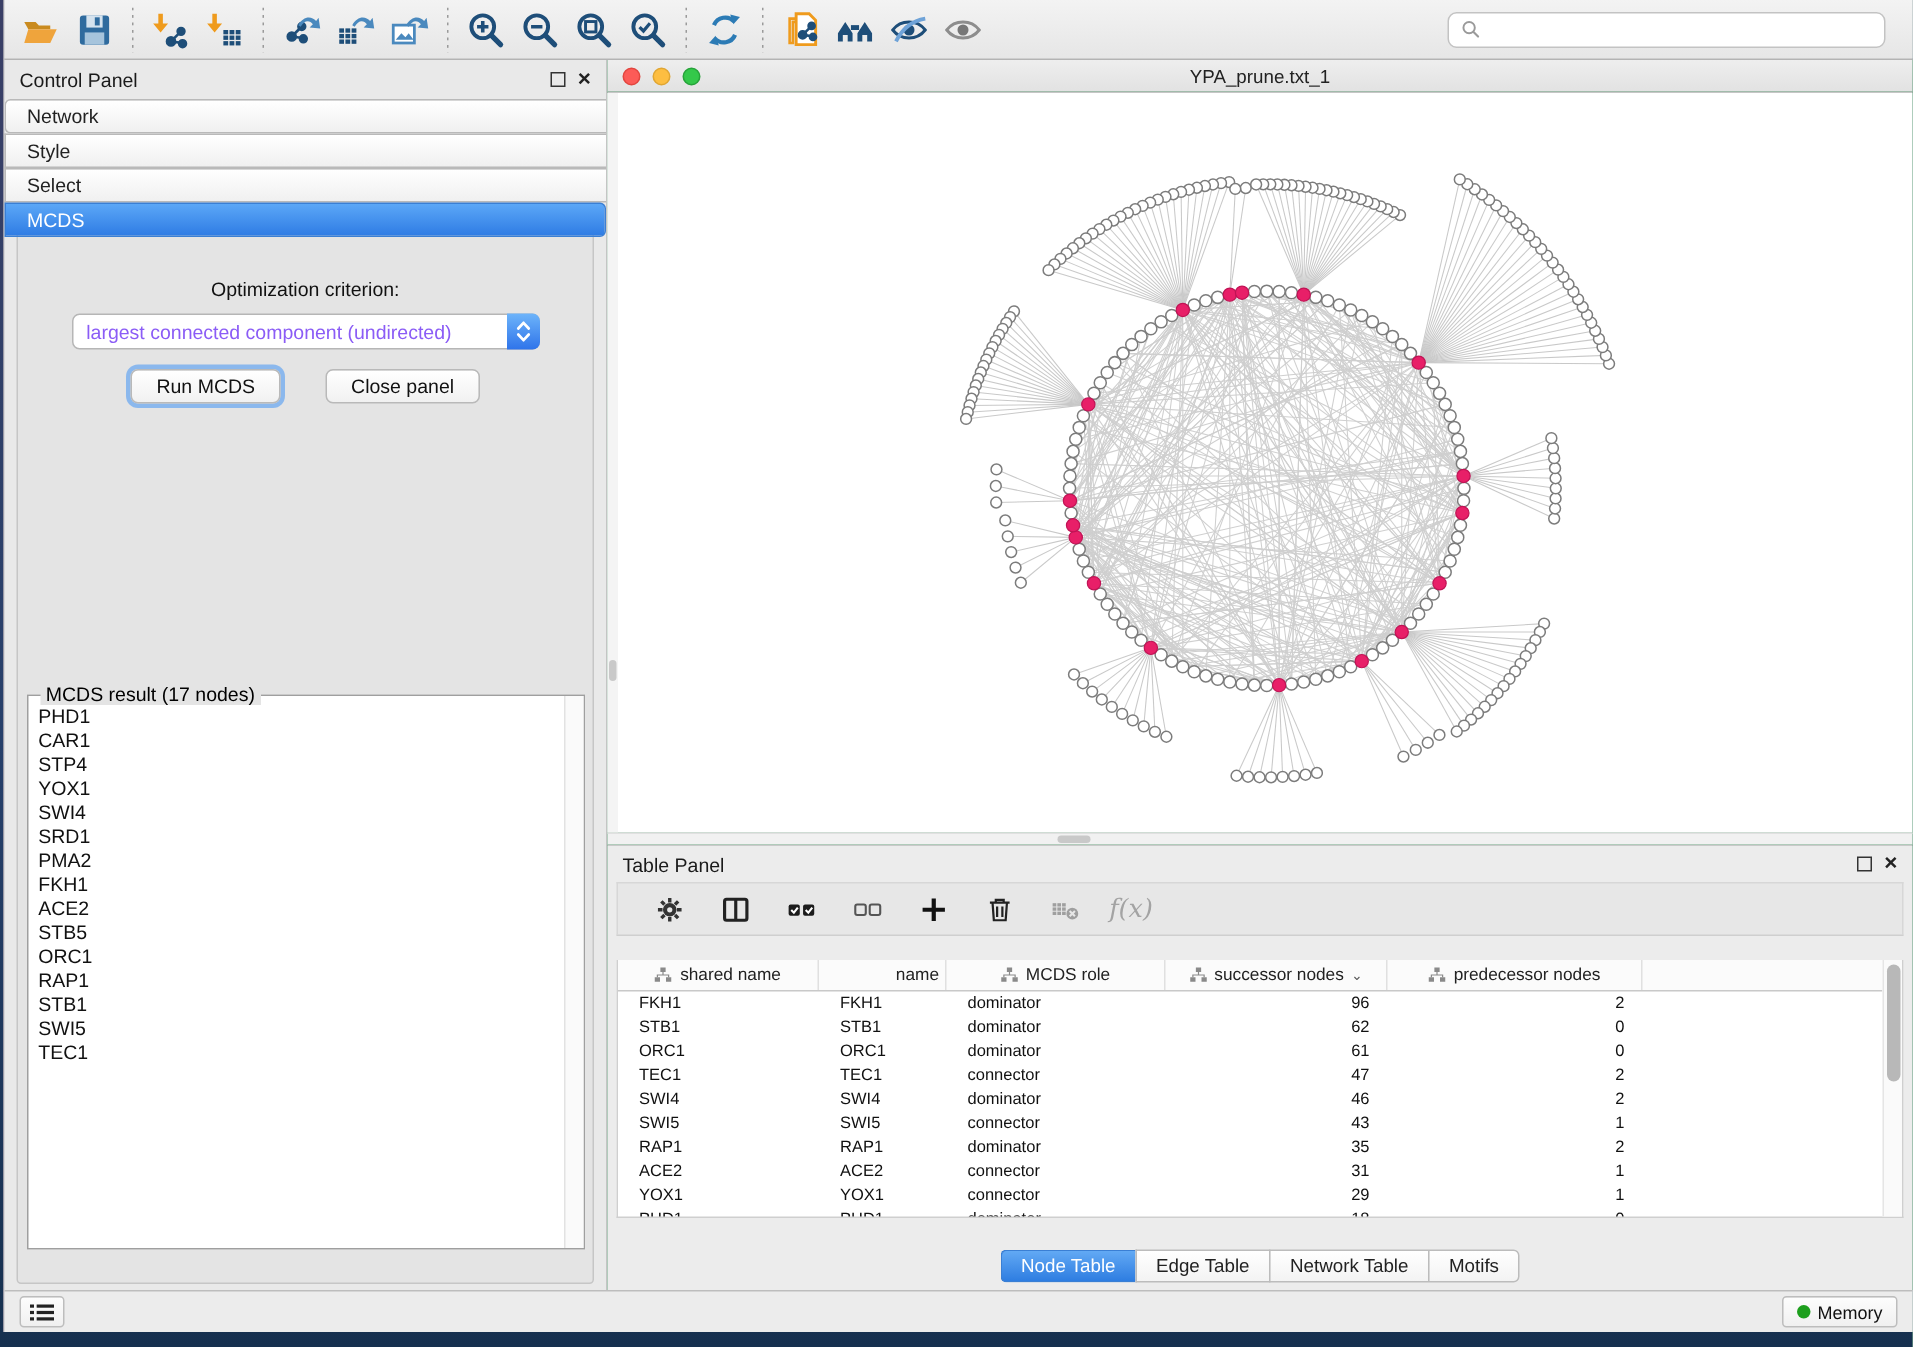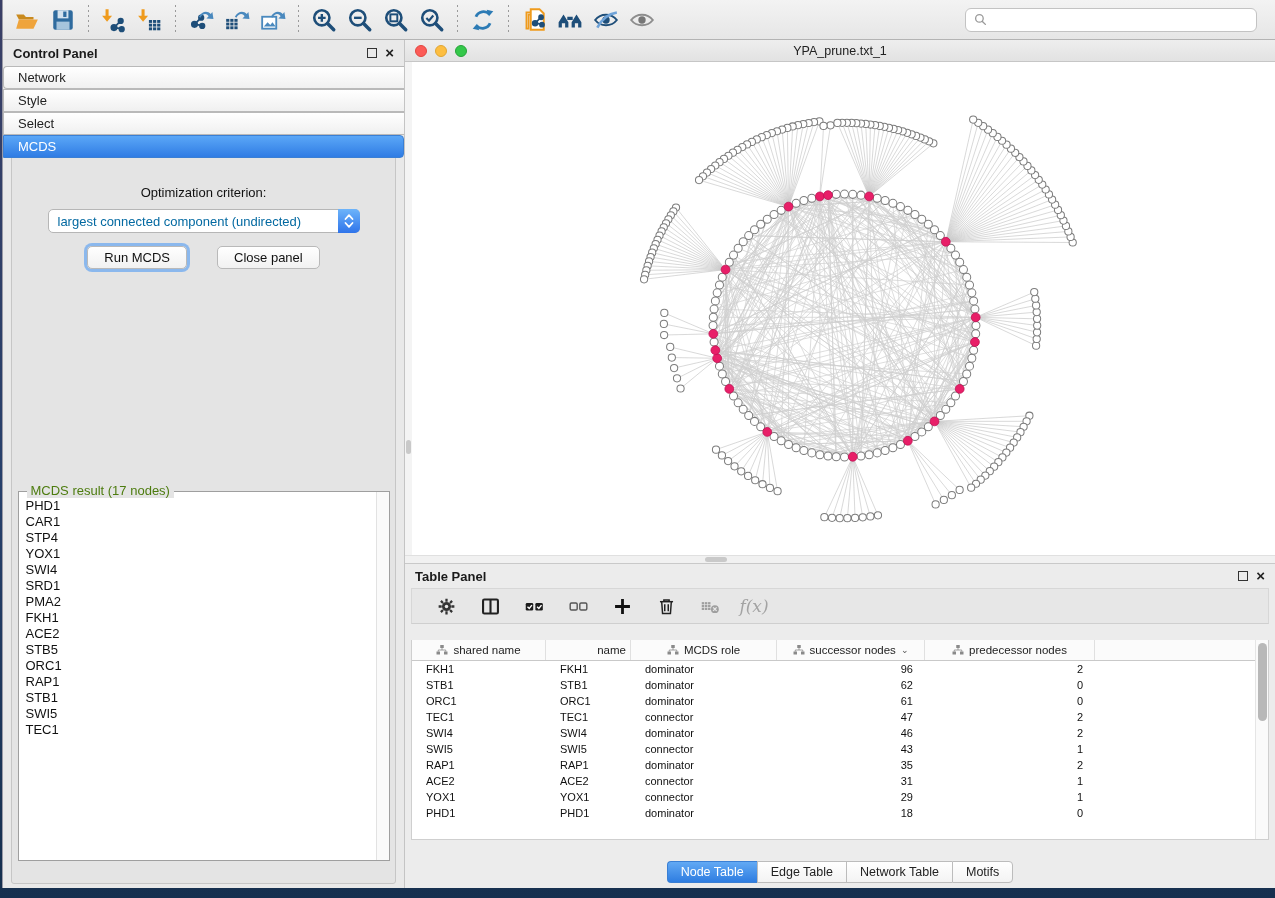--- a/index.html
+++ b/index.html
@@ -27,51 +27,51 @@
   .search-box input { border:none; outline:none; flex:1; font-size:12px;
     font-family:"Liberation Sans",sans-serif; background:transparent; margin-left:6px; }
 
   
   .main { flex:1; display:flex; min-height:0; }
 
   
   .control-panel { width:402px; flex:0 0 402px; background:#e9e9e9;
     border-right:1px solid #c4c4c4; display:flex; flex-direction:column; }
   .cp-header { height:26px; display:flex; align-items:center; padding:0 10px; }
-  .panel-title { font-size:13px; color:#1a1a1a;font-weight:bold; }
+  .panel-title { font-size:13px; color:#1a1a1a; }
   .win-btns { margin-left:auto; display:flex; gap:8px; align-items:center; }
   .float-btn { width:10px; height:10px; border:1.5px solid #333; background:transparent; }
   .close-btn { font-size:15px; font-weight:bold; color:#222; line-height:10px; }
   .cp-tabs { display:flex; justify-content:center; position:relative; z-index:2;flex-direction:column; }
   .cp-tab { font-size:13px; padding:3px 14px; background:linear-gradient(#ffffff,#f0f0f0);
     border:1px solid #b9b9b9; border-right:none; color:#222; }
   .cp-tab:first-child { border-radius:4px 0 0 4px; }
   .cp-tab:last-child { border-right:1px solid #b9b9b9; border-radius:0 4px 4px 0; }
   .cp-tab.active { background:linear-gradient(#5ba7f7,#2f7ce4); color:#fff;
     border-color:#3a7fd4; }
   .cp-body { flex:1; margin:-12px 8px 4px 8px; padding-top:24px;
     background:#e4e4e4; border:1px solid #c6c6c6; border-radius:3px;
     display:flex; flex-direction:column; align-items:center; min-height:0; }
   .opt-label { font-size:13px; color:#111; margin-top:14px; }
   .combo { margin-top:9px; width:312px; height:24px; background:#fff;
     border:1px solid #b6b6b6; border-radius:5px; display:flex; align-items:center;
     position:relative; }
-  .combo-text { flex:1; font-size:13px; padding-left:9px; color:#0369a1; white-space:nowrap; }
+  .combo-text { flex:1; font-size:13px; padding-left:9px; color:#8b5cf6; white-space:nowrap; }
   .combo-stepper { width:22px; height:24px; margin-right:-1px; border-radius:0 5px 5px 0;
     background:linear-gradient(#6db4fa,#2f74ea); display:flex; flex-direction:column;
     align-items:center; justify-content:center; color:#fff; }
   .combo-stepper svg { width:10px; height:16px; }
   .btn-row { display:flex; gap:30px; margin-top:13px; }
   .push-btn { font-size:13px; color:#111; background:linear-gradient(#ffffff,#f1f1f1);
     border:1px solid #b9b9b9; border-radius:5px; padding:3px 16px; }
   .push-btn.focused { box-shadow:0 0 0 3px rgba(110,170,240,.75); }
   .result-group { margin-top:auto; width:372px; height:370px; margin-bottom:22px;
     border:1px solid #9f9f9f; position:relative; background:#fff; display:flex; }
   .result-legend { position:absolute; top:-9px; left:8px; background:#e4e4e4;
-    padding:0 4px; font-size:13px; color:#4d7c0f; }
+    padding:0 4px; font-size:13px; color:#000000; }
   .result-list { flex:1; padding:6px 0 0 7px; overflow:hidden; }
   .result-item { font-size:13px; line-height:16px; color:#111; }
   .result-scroll { width:13px; background:#fafafa; border-left:1px solid #e2e2e2; }
 
   
   .right-col { flex:1; display:flex; flex-direction:column; min-width:0; background:#15803d; }
 
   
   .net-window { height:524px; flex:0 0 524px; display:flex; flex-direction:column;
     border-bottom:1px solid #c9c9c9; }
@@ -1370,15 +1370,33 @@
         <div class="tp-tabs" id="tp-tabs">
               <span class="tp-tab active">Node Table</span>
               <span class="tp-tab">Edge Table</span>
               <span class="tp-tab">Network Table</span>
               <span class="tp-tab">Motifs</span>
             </div>
       </div>
     </div>
   </div>
 
+  <div class="status-bar">
+    <span class="list-btn">
+      <svg width="16" height="14" viewBox="0 0 18 14">
+        <g fill="#222">
+              <rect x="0" y="1" width="3" height="2.4"></rect>
+              <rect x="5" y="1" width="13" height="2.4"></rect>
+        <rect x="0" y="5.8" width="3" height="2.4"></rect>
+              <rect x="5" y="5.8" width="13" height="2.4"></rect>
+        <rect x="0" y="10.6" width="3" height="2.4"></rect>
+              <rect x="5" y="10.6" width="13" height="2.4"></rect>
+            </g>
+      </svg>
+    </span>
+    <span class="memory-btn">
+      <span class="mem-dot"></span>
+      <span>Memory</span>
+    </span>
+  </div>
 
 </div>
 </div>
 
 </body></html>

